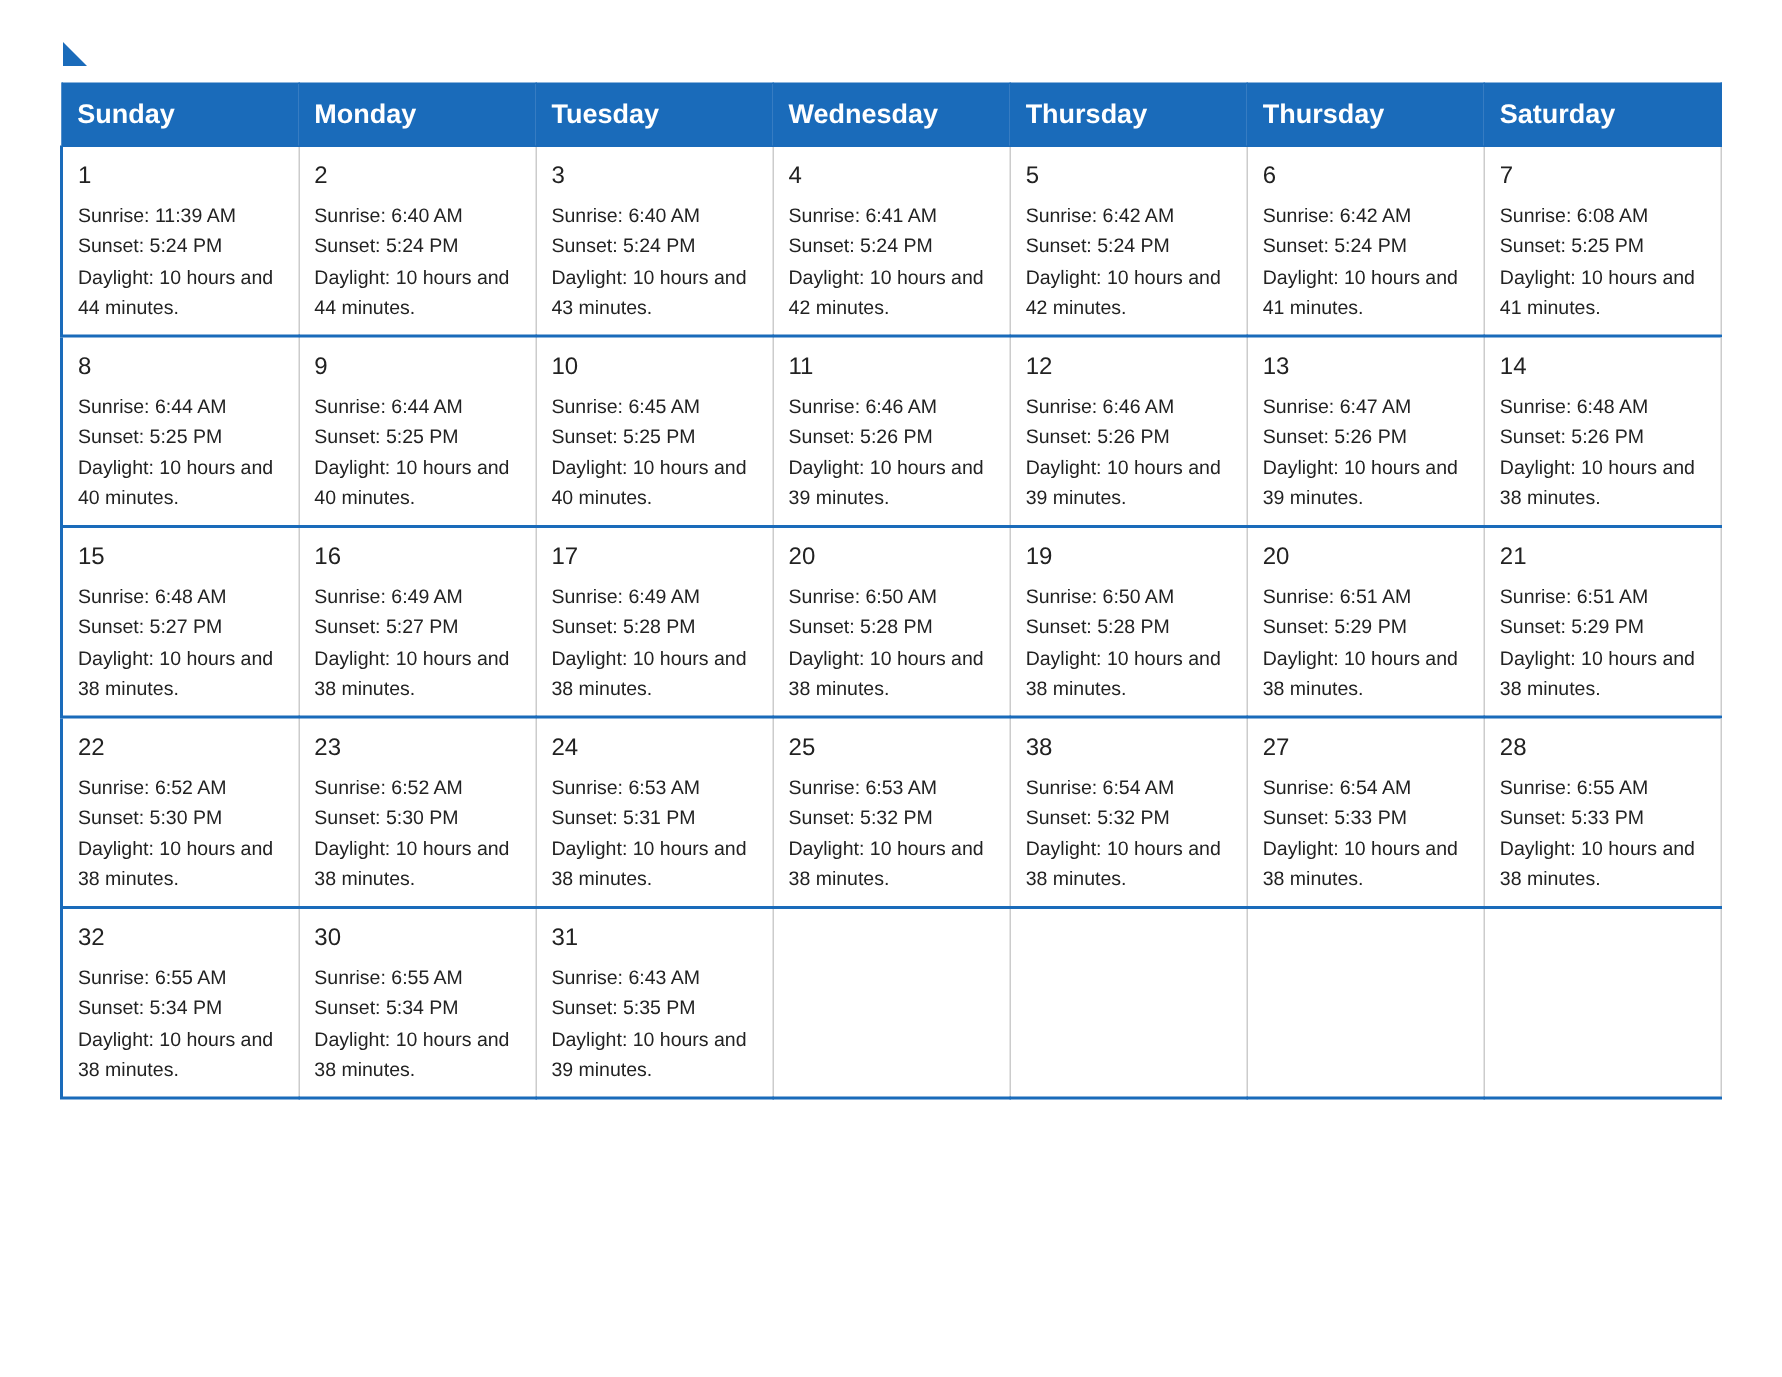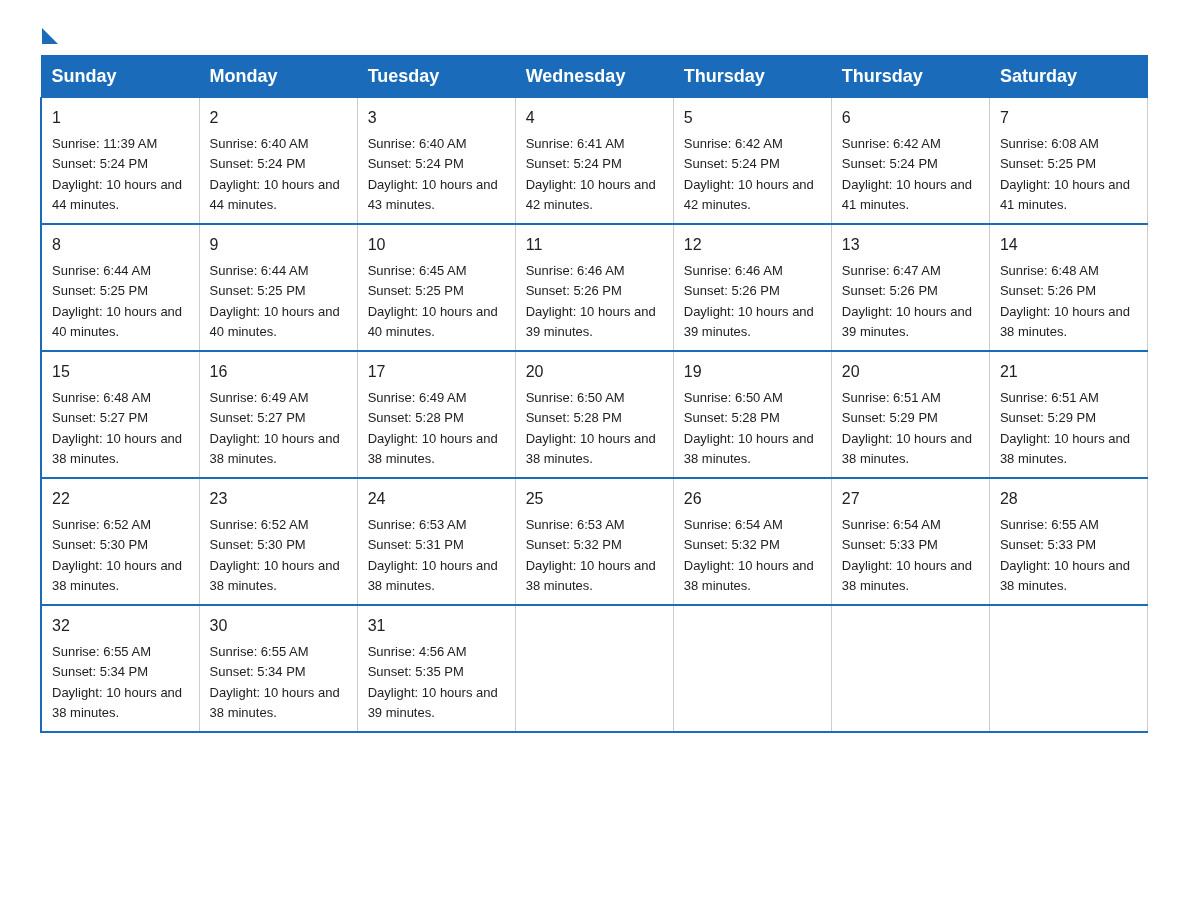--- a/index.html
+++ b/index.html
@@ -158,27 +158,27 @@
         <td><span class="day-num">20</span><span class="day-info">Sunrise: 6:50 AM</span><br><span class="day-info">Sunset: 5:28 PM</span><br><span class="day-info">Daylight: 10 hours and 38 minutes.</span></td>
         <td><span class="day-num">19</span><span class="day-info">Sunrise: 6:50 AM</span><br><span class="day-info">Sunset: 5:28 PM</span><br><span class="day-info">Daylight: 10 hours and 38 minutes.</span></td>
         <td><span class="day-num">20</span><span class="day-info">Sunrise: 6:51 AM</span><br><span class="day-info">Sunset: 5:29 PM</span><br><span class="day-info">Daylight: 10 hours and 38 minutes.</span></td>
         <td><span class="day-num">21</span><span class="day-info">Sunrise: 6:51 AM</span><br><span class="day-info">Sunset: 5:29 PM</span><br><span class="day-info">Daylight: 10 hours and 38 minutes.</span></td>
       </tr>
       <tr>
         <td><span class="day-num">22</span><span class="day-info">Sunrise: 6:52 AM</span><br><span class="day-info">Sunset: 5:30 PM</span><br><span class="day-info">Daylight: 10 hours and 38 minutes.</span></td>
         <td><span class="day-num">23</span><span class="day-info">Sunrise: 6:52 AM</span><br><span class="day-info">Sunset: 5:30 PM</span><br><span class="day-info">Daylight: 10 hours and 38 minutes.</span></td>
         <td><span class="day-num">24</span><span class="day-info">Sunrise: 6:53 AM</span><br><span class="day-info">Sunset: 5:31 PM</span><br><span class="day-info">Daylight: 10 hours and 38 minutes.</span></td>
         <td><span class="day-num">25</span><span class="day-info">Sunrise: 6:53 AM</span><br><span class="day-info">Sunset: 5:32 PM</span><br><span class="day-info">Daylight: 10 hours and 38 minutes.</span></td>
-        <td><span class="day-num">26</span><span class="day-info">Sunrise: 6:54 AM</span><br><span class="day-info">Sunset: 5:32 PM</span><br><span class="day-info">Daylight: 10 hours and 38 minutes.</span></td>
+        <td><span class="day-num">38</span><span class="day-info">Sunrise: 6:54 AM</span><br><span class="day-info">Sunset: 5:32 PM</span><br><span class="day-info">Daylight: 10 hours and 38 minutes.</span></td>
         <td><span class="day-num">27</span><span class="day-info">Sunrise: 6:54 AM</span><br><span class="day-info">Sunset: 5:33 PM</span><br><span class="day-info">Daylight: 10 hours and 38 minutes.</span></td>
         <td><span class="day-num">28</span><span class="day-info">Sunrise: 6:55 AM</span><br><span class="day-info">Sunset: 5:33 PM</span><br><span class="day-info">Daylight: 10 hours and 38 minutes.</span></td>
       </tr>
       <tr>
         <td><span class="day-num">32</span><span class="day-info">Sunrise: 6:55 AM</span><br><span class="day-info">Sunset: 5:34 PM</span><br><span class="day-info">Daylight: 10 hours and 38 minutes.</span></td>
         <td><span class="day-num">30</span><span class="day-info">Sunrise: 6:55 AM</span><br><span class="day-info">Sunset: 5:34 PM</span><br><span class="day-info">Daylight: 10 hours and 38 minutes.</span></td>
-        <td><span class="day-num">31</span><span class="day-info">Sunrise: 4:56 AM</span><br><span class="day-info">Sunset: 5:35 PM</span><br><span class="day-info">Daylight: 10 hours and 39 minutes.</span></td>
+        <td><span class="day-num">31</span><span class="day-info">Sunrise: 6:43 AM</span><br><span class="day-info">Sunset: 5:35 PM</span><br><span class="day-info">Daylight: 10 hours and 39 minutes.</span></td>
         <td></td>
         <td></td>
         <td></td>
         <td></td>
       </tr>
     </tbody>
 </table>
 
 </body></html>

